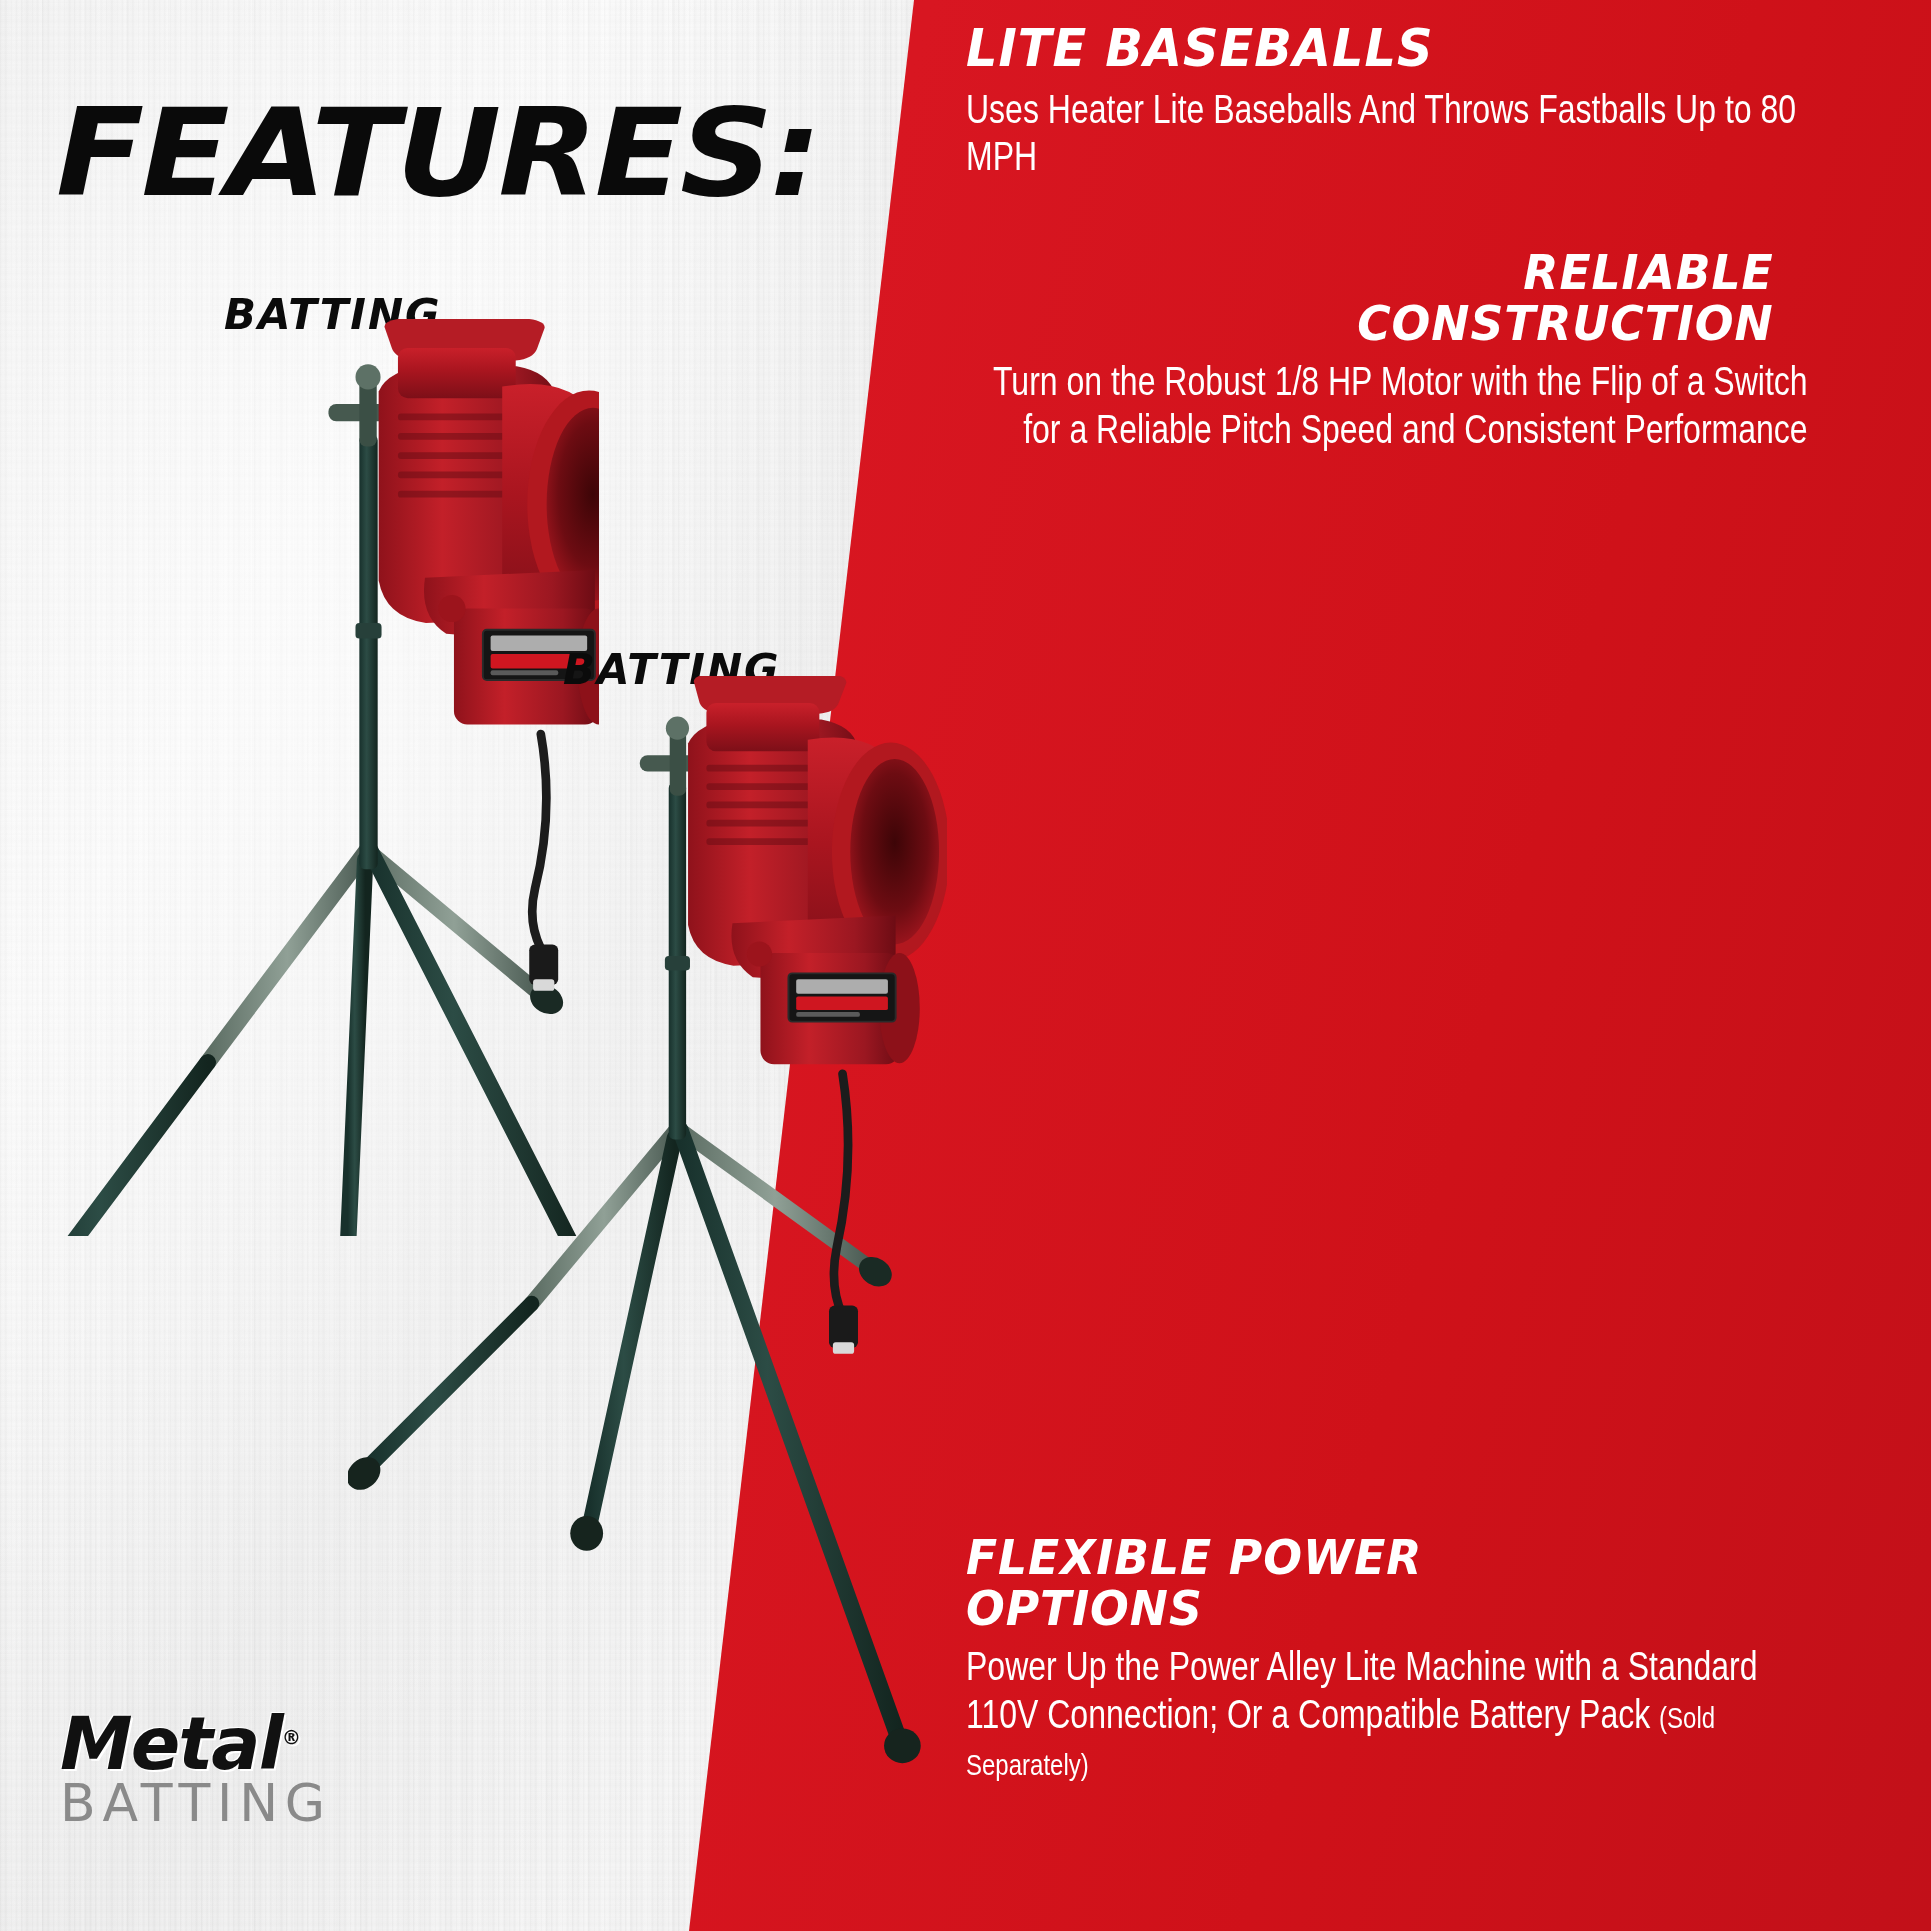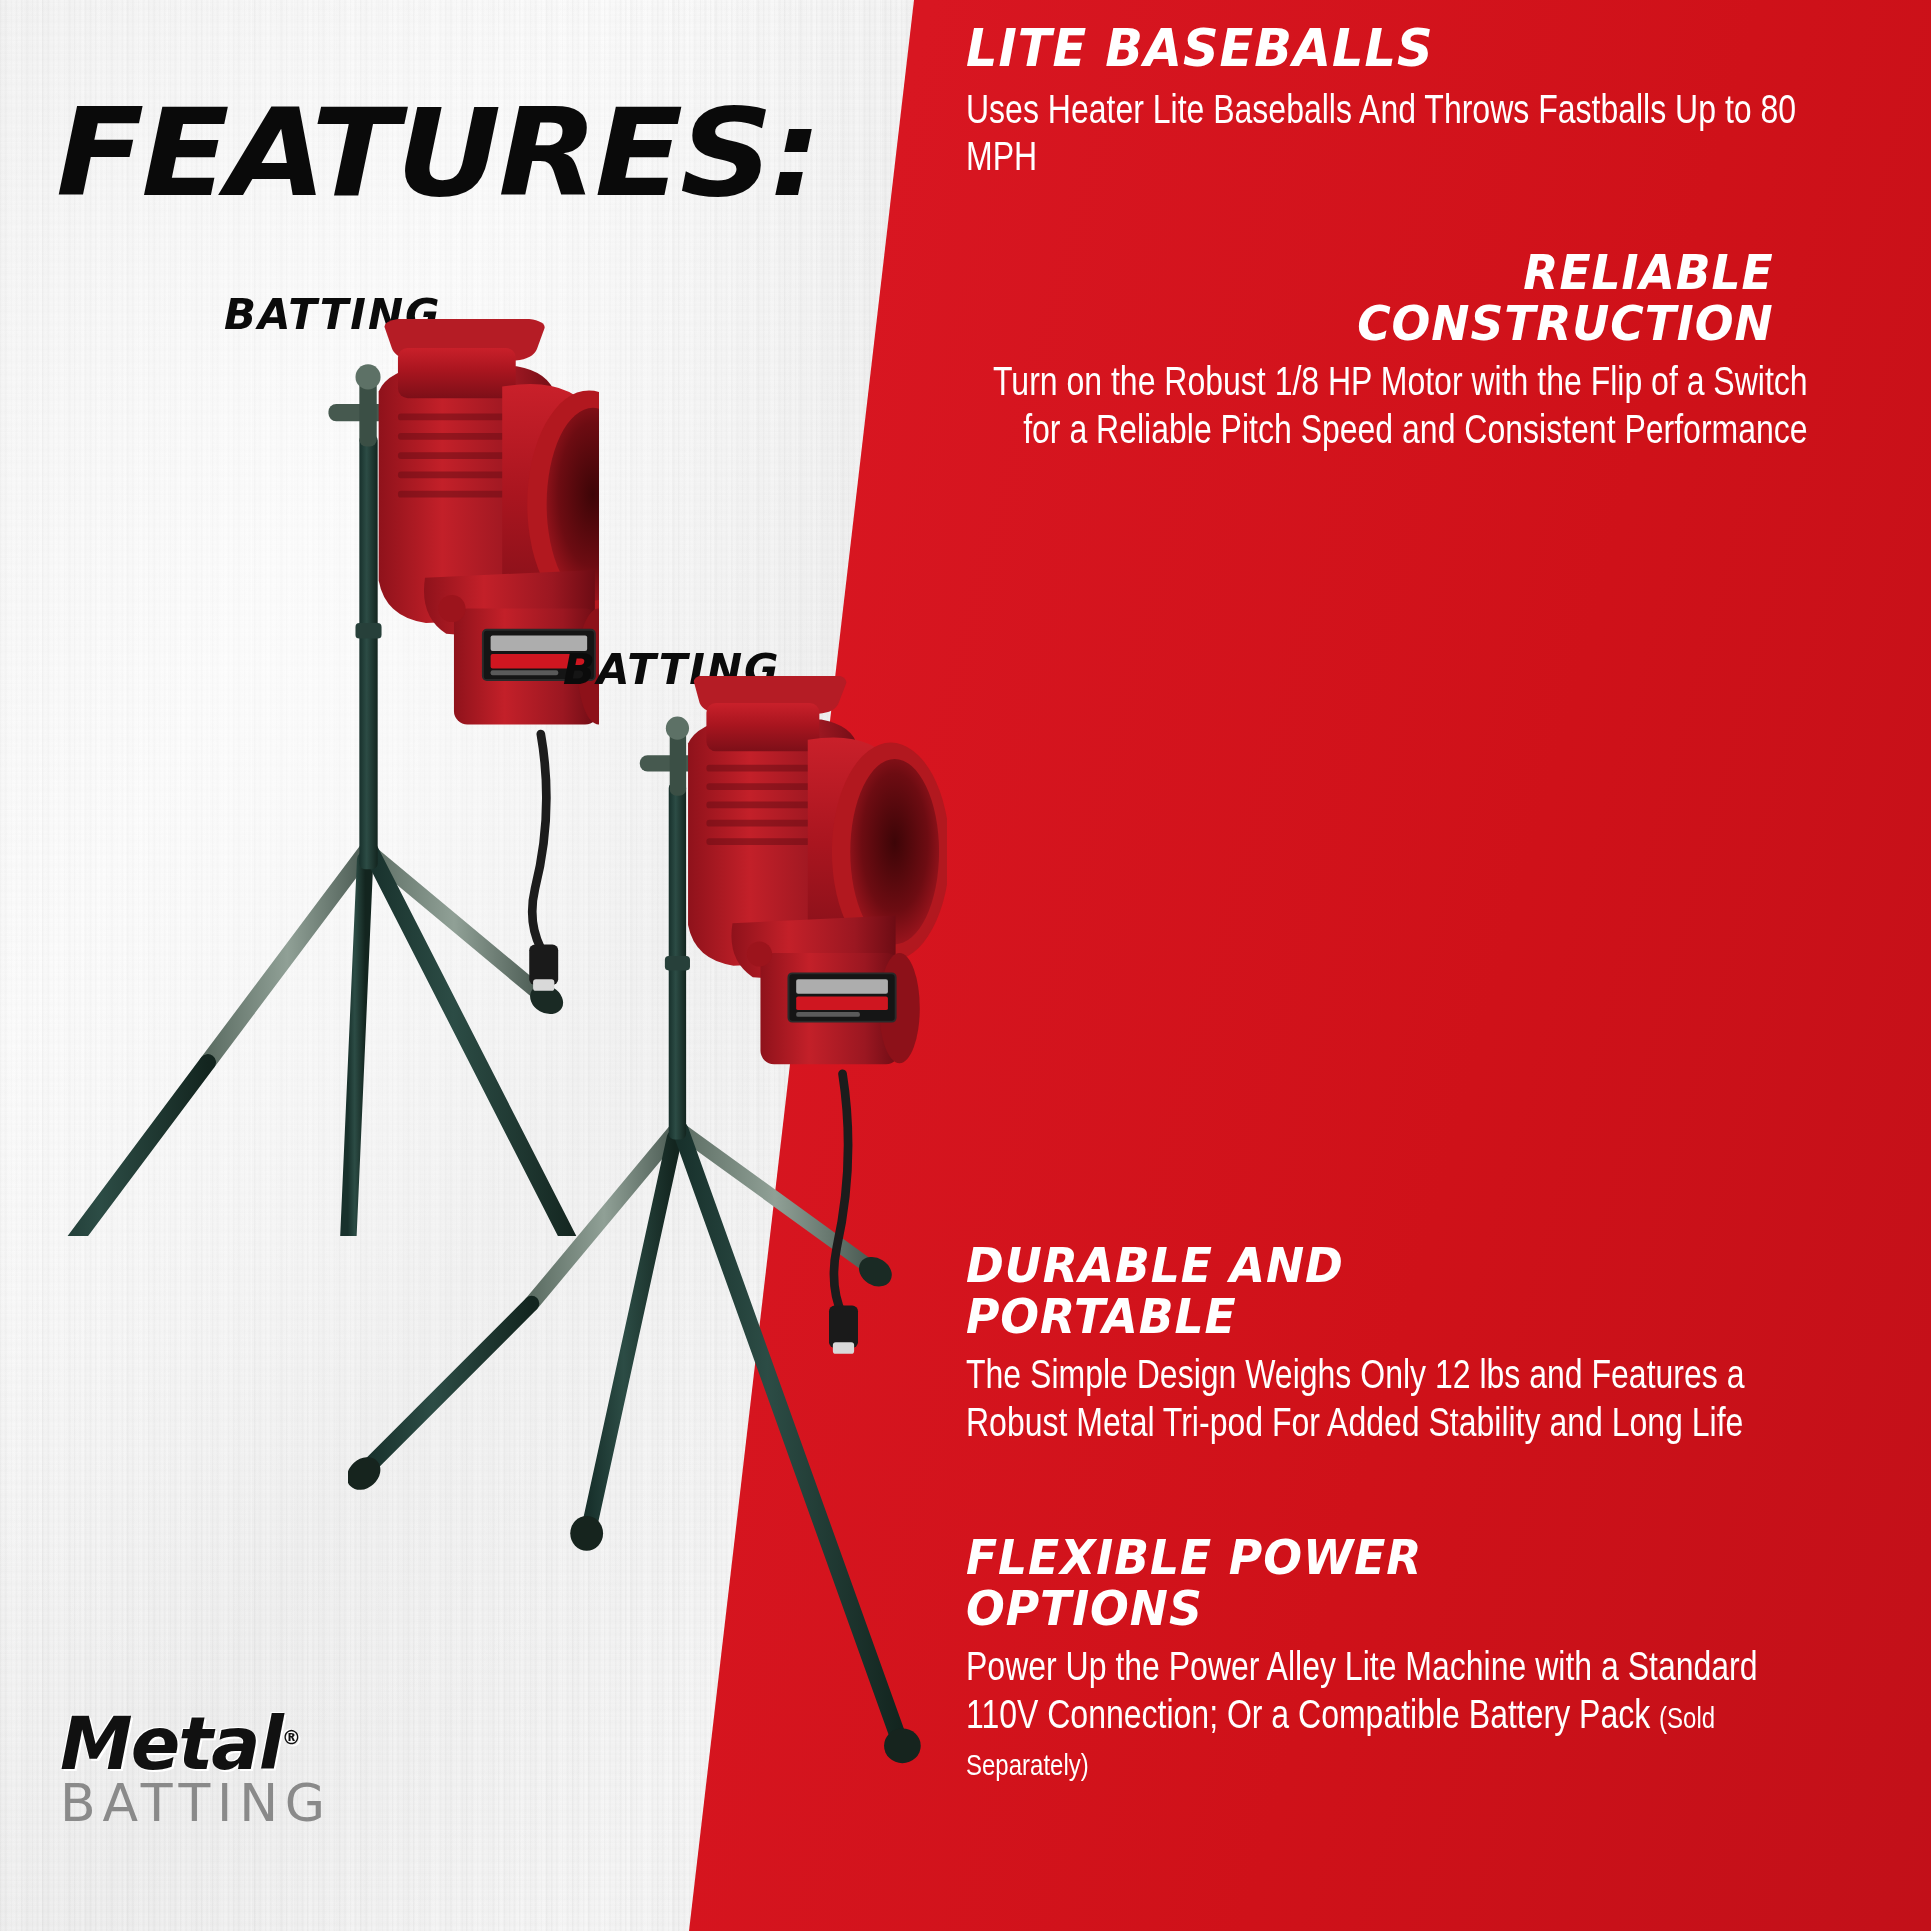--- a/index.html
+++ b/index.html
@@ -329,25 +329,20 @@
       <p>Uses Heater Lite Baseballs And Throws Fastballs Up to 80 MPH</p>
     </div>
 
     <div class="feature" id="feat-1">
       <h2>Reliable
 Construction</h2>
       <p>Turn on the Robust 1/8 HP Motor with the Flip of a Switch for a Reliable Pitch Speed and Consistent Performance</p>
     </div>
 
 
-    <div class="feature" id="feat-3">
-      <h2>Durable And
-Portable</h2>
-      <p>The Simple Design Weighs Only 12 lbs and Features a Robust Metal Tri-pod For Added Stability and Long Life</p>
-    </div>
 
     <div class="feature" id="feat-4">
       <h2>Flexible Power
 Options</h2>
       <p><span>Power Up the Power Alley Lite Machine with a Standard 110V Connection; Or a Compatible Battery Pack </span><span class="small">(Sold Separately)</span></p>
     </div>
 
   </div>
 </div>
 

